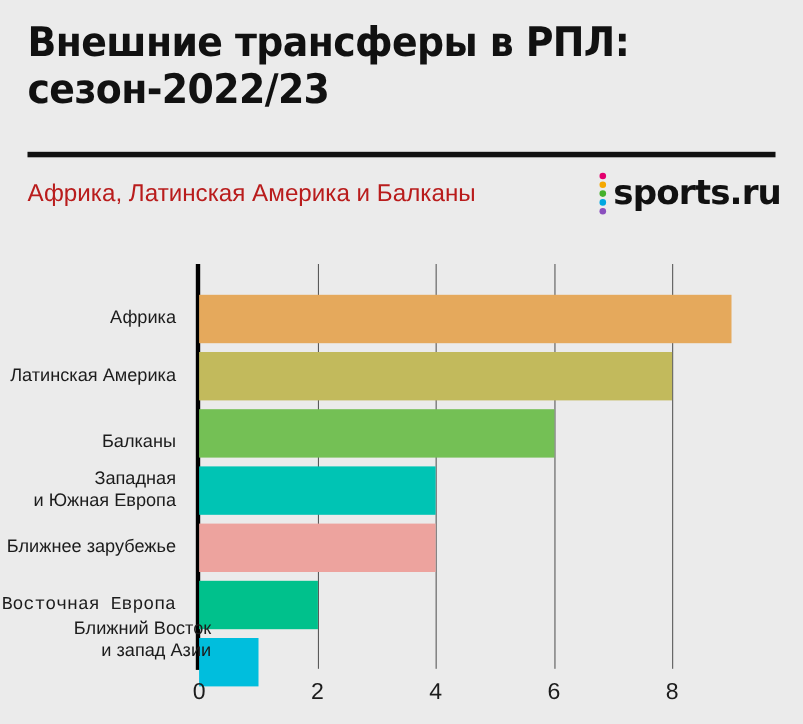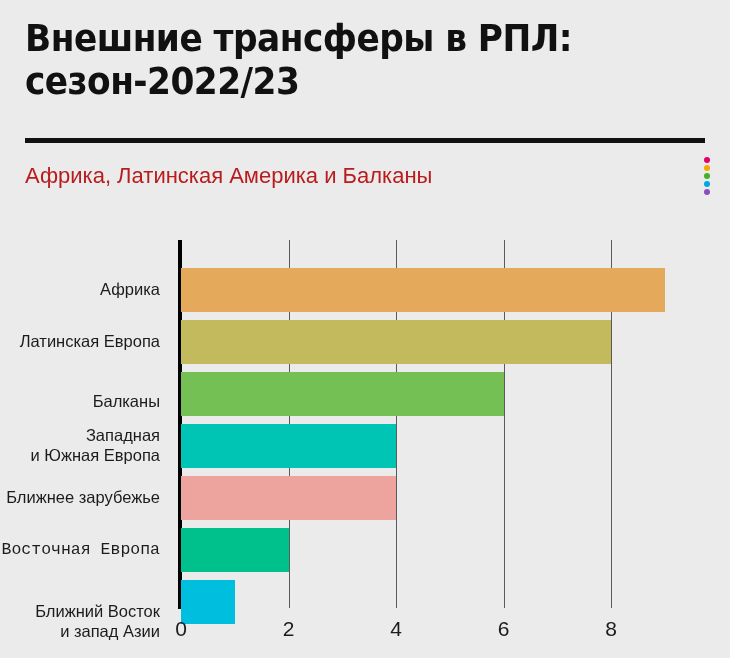--- a/index.html
+++ b/index.html
@@ -168,20 +168,21 @@
     <div class="subtitle">Африка, Латинская Америка и Балканы</div>
 
     <div class="logo">
       <div class="logo-dots">
           <span style="background: rgb(227, 0, 110);"></span>
           <span style="background: rgb(245, 168, 0);"></span>
           <span style="background: rgb(67, 176, 42);"></span>
           <span style="background: rgb(0, 167, 225);"></span>
           <span style="background: rgb(138, 79, 190);"></span>
         </div>
+      <div class="logo-word">sports.ru</div>
     </div>
   </div>
 
   <div class="chart">
     <div class="axis-line"></div>
     <div class="plot">
       <div class="gridlines">
           <div class="gridline" style="left: 107.5px;"></div>
           <div class="gridline" style="left: 215px;"></div>
           <div class="gridline" style="left: 322.5px;"></div>
@@ -213,24 +214,24 @@
       <div class="ticks">
           <div class="tick-label" style="left: 0px;">0</div>
           <div class="tick-label" style="left: 107.5px;">2</div>
           <div class="tick-label" style="left: 215px;">4</div>
           <div class="tick-label" style="left: 322.5px;">6</div>
           <div class="tick-label" style="left: 430px;">8</div>
         </div>
     </div>
     <div class="cats">
         <div class="cat-wrap" style="top: 32px; white-space: pre-line; text-align: center;">Африка</div>
-        <div class="cat-wrap" style="top: 84px; white-space: pre-line;">Латинская Европа</div>
+        <div class="cat-wrap" style="top: 84px; white-space: pre-line;">Латинская Америка</div>
         <div class="cat-wrap" style="top: 144px; white-space: pre-line;">Балканы</div>
         <div class="cat-wrap" style="top: 188px; white-space: pre-line;">Западная
 и Южная Европа</div>
         <div class="cat-wrap" style="top: 240px; white-space: pre-line;">Ближнее зарубежье</div>
         <div class="cat-wrap" style="top: 292px; white-space: pre-line; font-family: Liberation Mono, monospace;">Восточная Европа</div>
-        <div class="cat-wrap" style="top: 364px; white-space: pre-line;">Ближний Восток
+        <div class="cat-wrap" style="top: 324px; white-space: pre-line; margin-left: 32px;">Ближний Восток
 и запад Азии</div>
       </div>
   </div>
 
 </div>
 
 </body></html>

